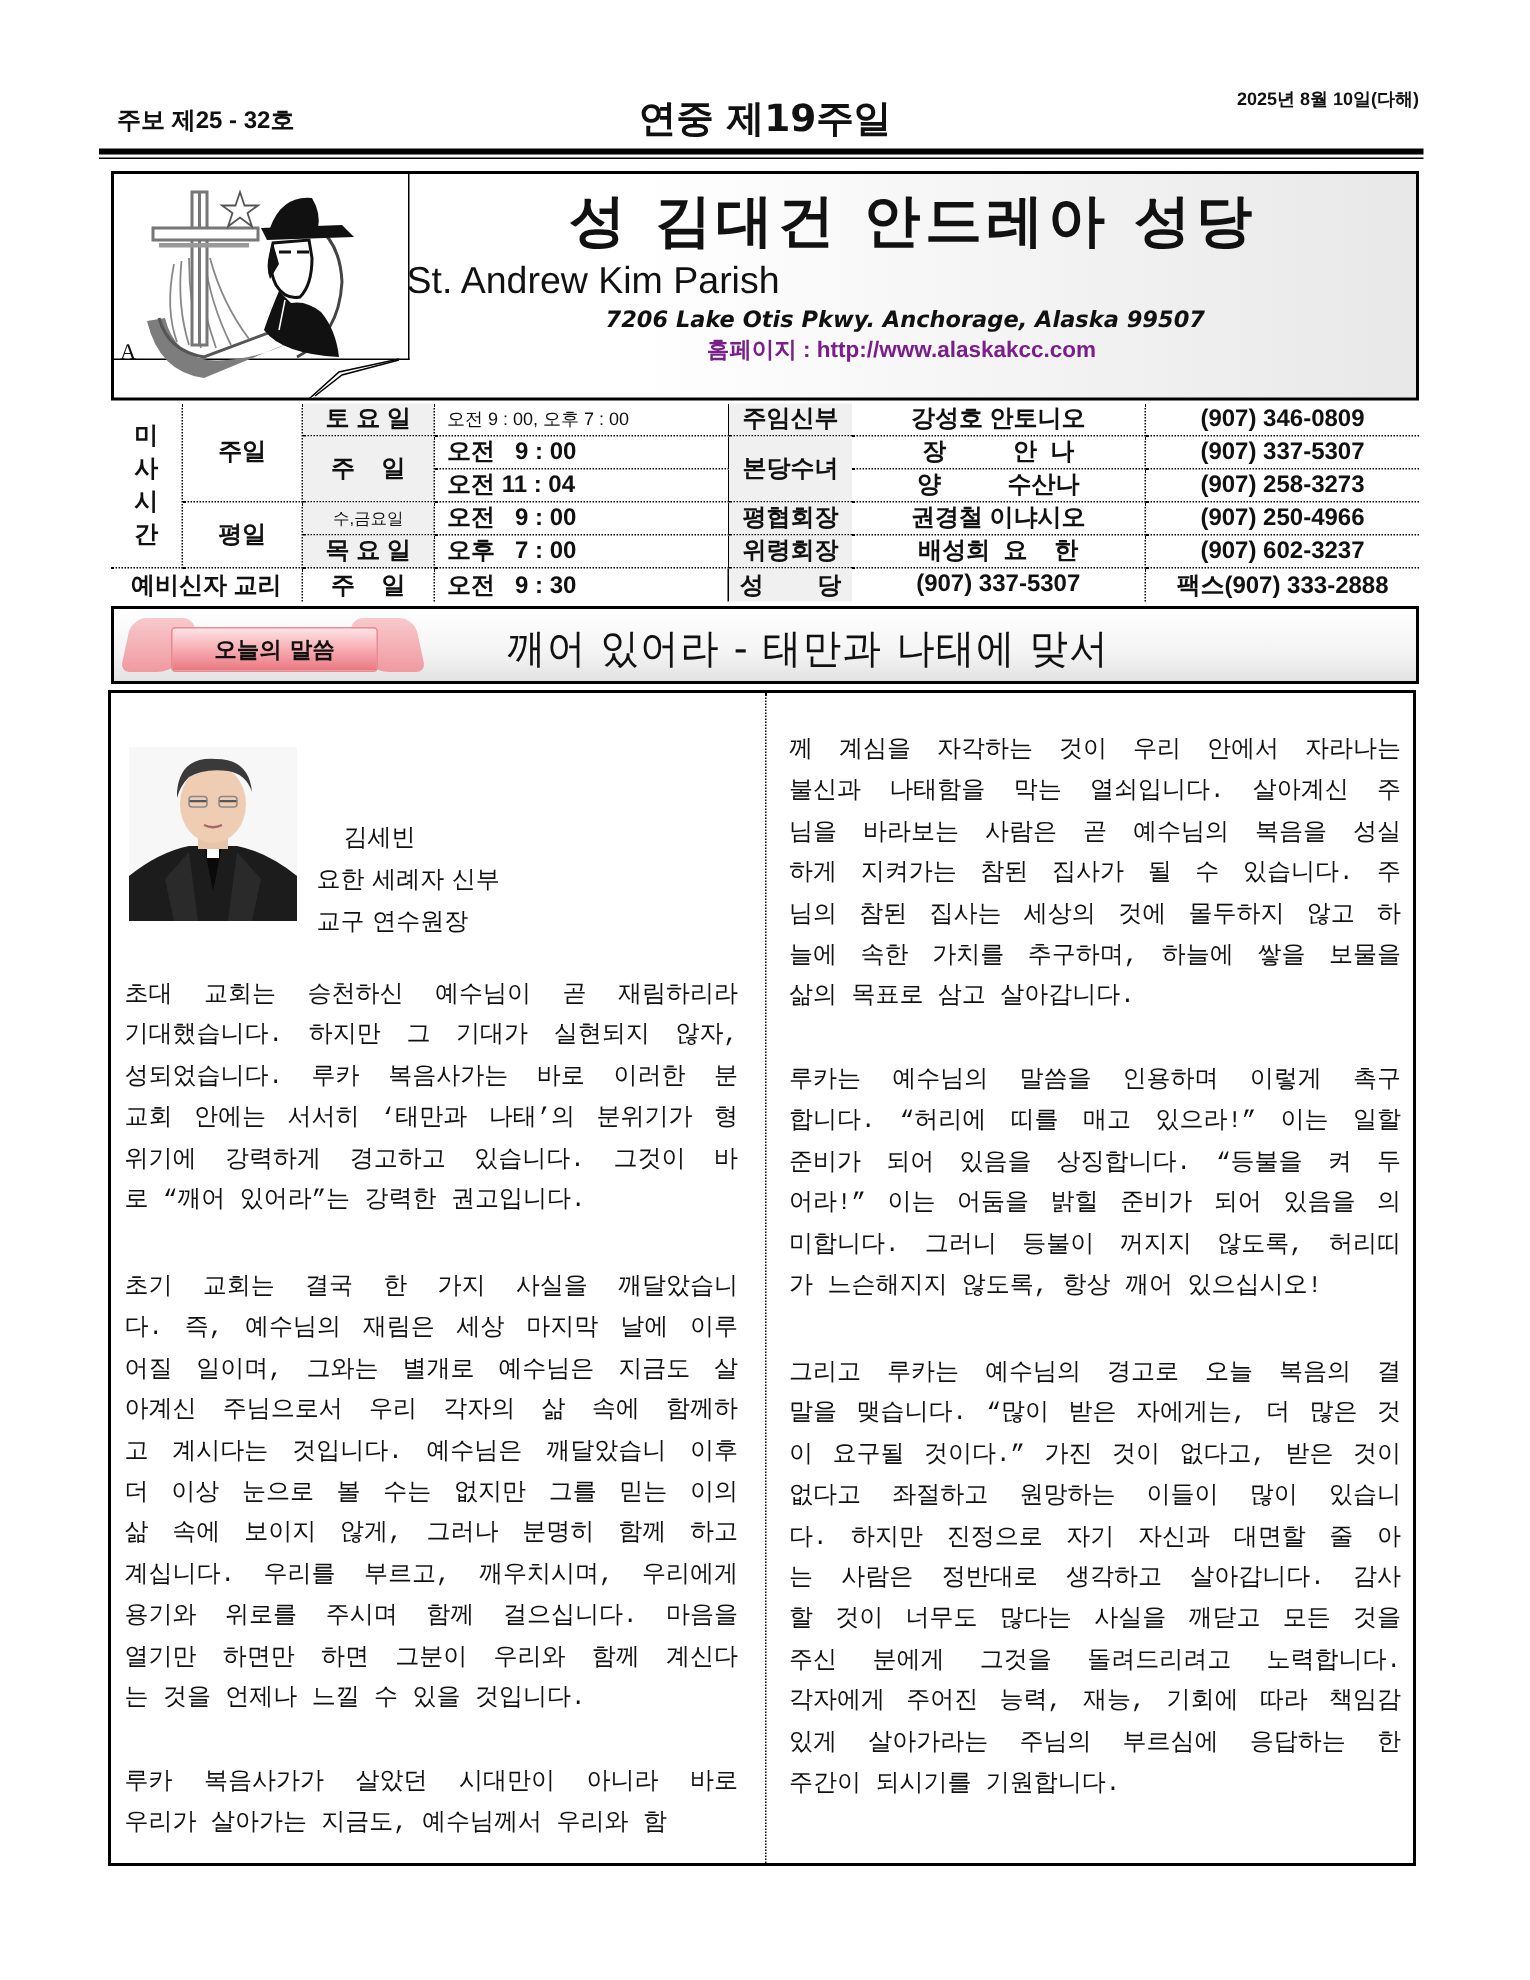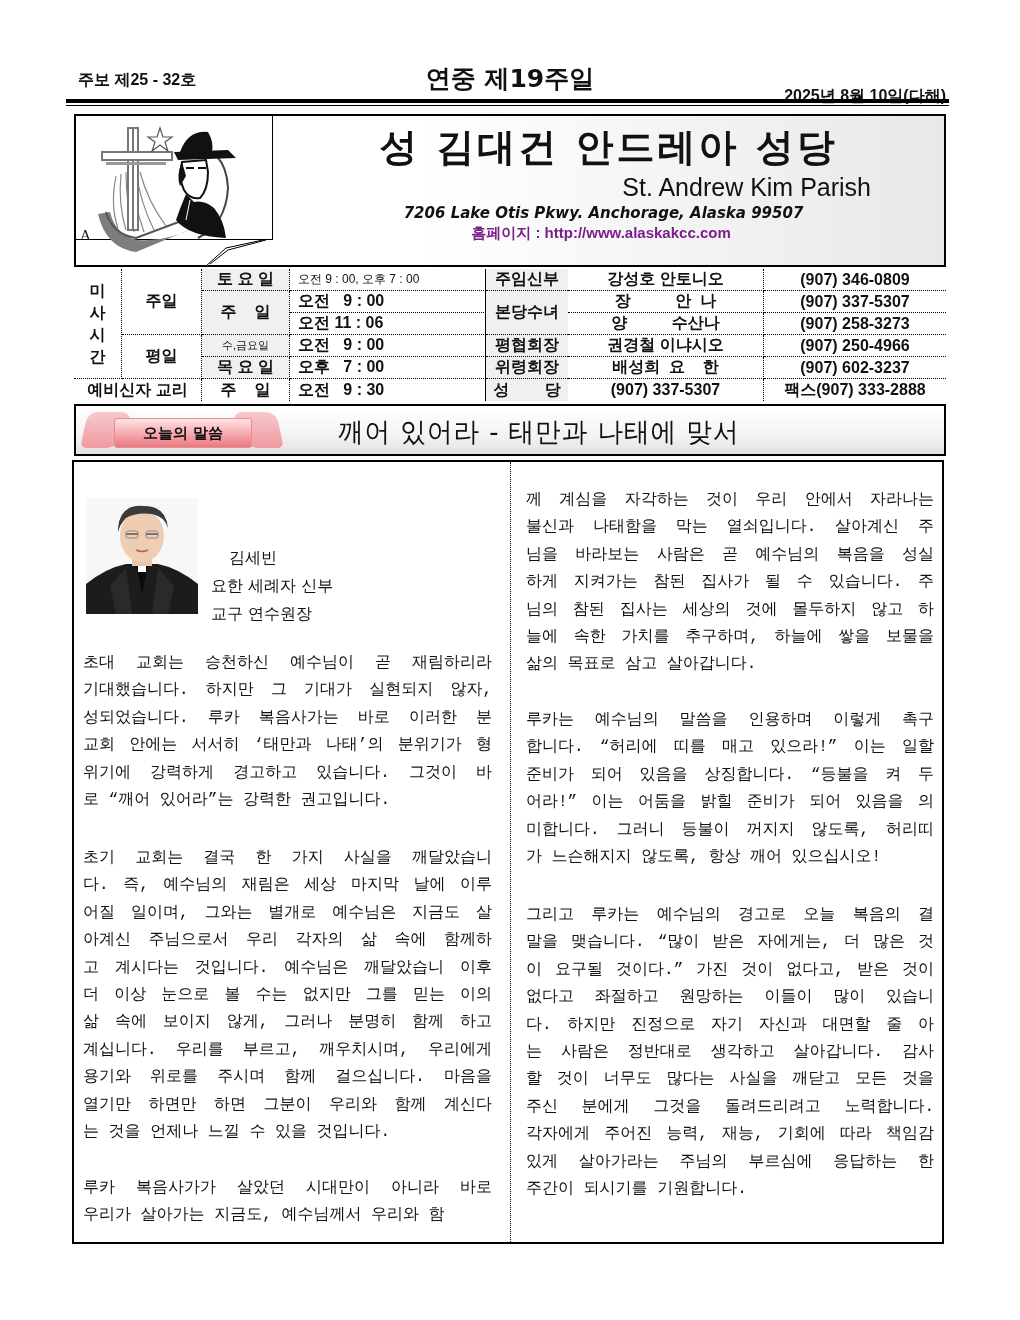--- a/index.html
+++ b/index.html
@@ -6,41 +6,41 @@
     body {
       width: 1020px; height: 1320px; background: #ffffff;
       font-family: "DejaVu Sans", sans-serif; color: #111;
       position: relative; overflow: hidden;
     }
     .abs { position: absolute; }
 
     
     .top-left { left: 78px; top: 70px; font-size: 16px; font-weight: bold; font-family: "Liberation Sans", sans-serif; }
     .top-center { left: 0; width: 1020px; top: 62px; text-align: center; font-size: 25px; font-weight: bold; font-family: "DejaVu Sans", sans-serif; }
-    .top-right { right: 74px; top: 86px; font-size: 16px; font-weight: bold; font-family: "Liberation Sans", sans-serif; }
+    .top-right { right: 74px; top: 58px; font-size: 12px; font-weight: bold; font-family: "Liberation Sans", sans-serif; }
     .rule-thick { left: 66px; top: 99px; width: 883px; height: 4px; background: #000; }
     .rule-thin { left: 66px; top: 105px; width: 883px; height: 1px; background: #000; }
 
     
     .masthead {
       left: 74px; top: 114px; width: 872px; height: 153px;
       border: 2px solid #000;
       background: linear-gradient(90deg, #ffffff 0%, #ffffff 40%, #e8e8e8 100%);
     }
     .logo-box {
       position: absolute; left: 0; top: 0; width: 197px; height: 124px;
       border-right: 1px solid #000; border-bottom: 1px solid #000; background: #fff;
     }
     .logo-A { position: absolute; left: 4px; top: 111px; font-family: "Liberation Serif", serif; font-size: 15px; }
     .church-title {
       position: absolute; left: 195px; width: 675px; top: 6px; text-align: center;
       font-size: 38px; font-weight: bold; letter-spacing: 3px; font-family: "DejaVu Sans", sans-serif;
     }
     .church-en {
-      position: absolute; left: 195px; width: 600px; top: 57px; text-align: right;
+      position: absolute; left: 195px; width: 600px; top: 57px; text-align: left;
       font-size: 25px; font-family: "Liberation Sans", sans-serif;
     }
     .church-addr {
       position: absolute; left: 195px; width: 665px; top: 88px; text-align: center;
       font-size: 15px; font-weight: bold; font-style: italic; font-family: "DejaVu Sans", sans-serif;
     }
     .church-url {
       position: absolute; left: 195px; width: 660px; top: 108px; text-align: center;
       font-size: 15px; font-weight: bold; color: #7a1f8a; font-family: "Liberation Sans", sans-serif;
     }
@@ -177,21 +177,21 @@
   <div class="cell dot-r" style="left:0;top:110px;width:128px;height:22px;font-size:16px;">예비신자 교리</div>
 
   <div class="cell gray dot-r dot-b" style="left:128px;top:0;width:88px;height:22px;font-size:16px;">토 요 일</div>
   <div class="cell gray dot-r dot-b" style="left:128px;top:22px;width:88px;height:44px;font-size:16px;white-space:pre;">주    일</div>
   <div class="cell gray dot-r dot-b" style="left:128px;top:66px;width:88px;height:22px;font-size:11px;font-weight:normal;">수,금요일</div>
   <div class="cell gray dot-r dot-b" style="left:128px;top:88px;width:88px;height:22px;font-size:16px;">목 요 일</div>
   <div class="cell dot-r" style="left:128px;top:110px;width:88px;height:22px;font-size:16px;white-space:pre;">주    일</div>
 
   <div class="cell left solid-r dot-b" style="left:216px;top:0;width:196px;height:22px;font-weight:normal;font-size:12px;">오전 9 : 00, 오후 7 : 00</div>
   <div class="cell left solid-r dot-b" style="left:216px;top:22px;width:196px;height:22px;font-size:16px;white-space:pre;">오전   9 : 00</div>
-  <div class="cell left solid-r dot-b" style="left:216px;top:44px;width:196px;height:22px;font-size:16px;white-space:pre;">오전 11 : 06</div>
+  <div class="cell left solid-r dot-b" style="left:216px;top:44px;width:196px;height:22px;font-size:16px;white-space:pre;">오전 11 : 04</div>
   <div class="cell left solid-r dot-b" style="left:216px;top:66px;width:196px;height:22px;font-size:16px;white-space:pre;">오전   9 : 00</div>
   <div class="cell left solid-r dot-b" style="left:216px;top:88px;width:196px;height:22px;font-size:16px;white-space:pre;">오후   7 : 00</div>
   <div class="cell left solid-r" style="left:216px;top:110px;width:196px;height:22px;font-size:16px;white-space:pre;">오전   9 : 30</div>
 
   <div class="cell gray dot-b" style="left:412px;top:0;width:82px;height:22px;font-size:16px;">주임신부</div>
   <div class="cell gray dot-b" style="left:412px;top:22px;width:82px;height:44px;font-size:16px;">본당수녀</div>
   <div class="cell gray dot-b" style="left:412px;top:66px;width:82px;height:22px;font-size:16px;">평협회장</div>
   <div class="cell gray dot-b" style="left:412px;top:88px;width:82px;height:22px;font-size:16px;">위령회장</div>
   <div class="cell gray" style="left:412px;top:110px;width:82px;height:22px;font-size:16px;white-space:pre;">성        당</div>
 

